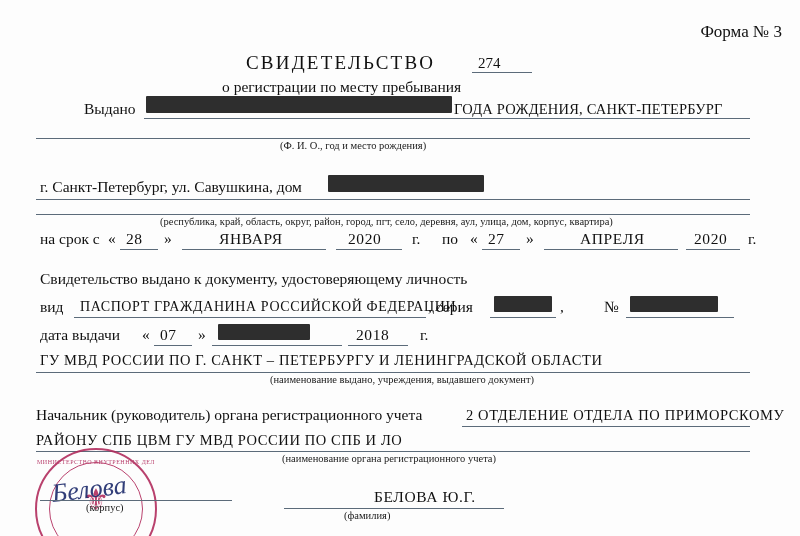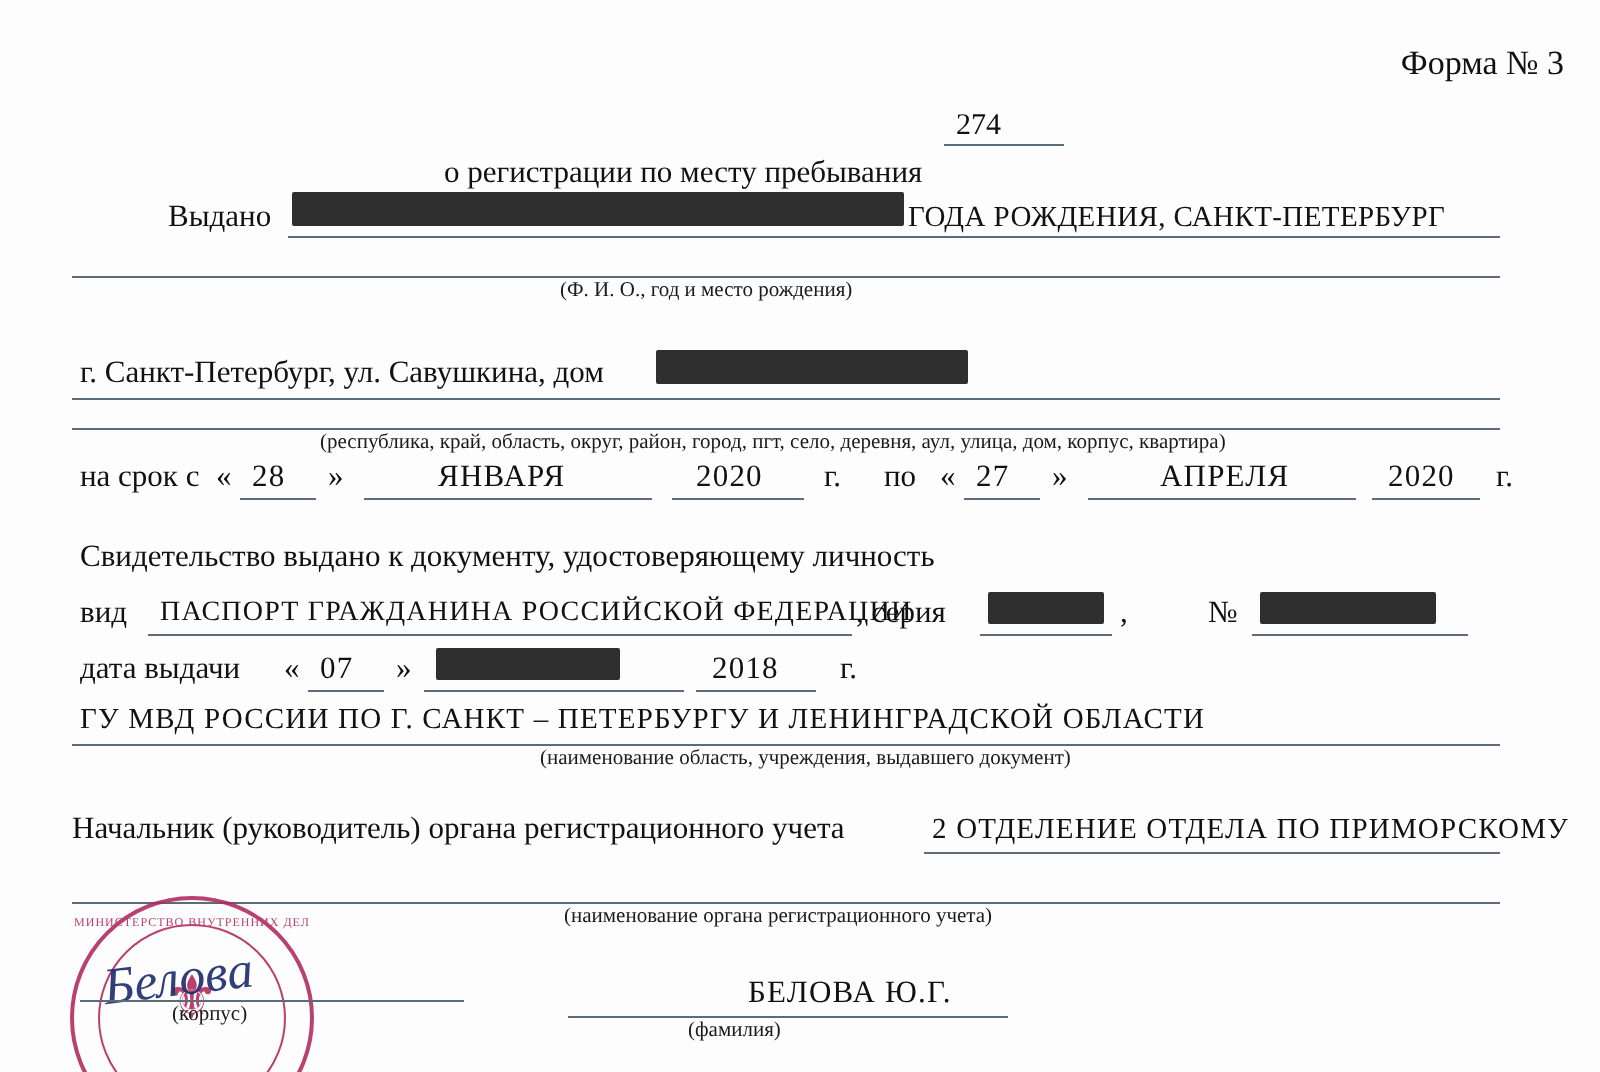--- a/index.html
+++ b/index.html
@@ -138,20 +138,21 @@
     opacity: .9;
   }
 </style>
 </head>
 <body>
 
 <div class="page">
 
   <div class="txt form-no">Форма № 3</div>
 
+  <div class="txt title-main">СВИДЕТЕЛЬСТВО</div>
   <div class="txt title-num">274</div>
   <div class="line" style="left:472px; top:72px; width:60px;"></div>
   <div class="txt title-sub">о регистрации по месту пребывания</div>
 
   <div class="txt label-vydano">Выдано</div>
   <div class="redact" style="left:146px; top:96px; width:306px; height:17px;"></div>
   <div class="txt after-redact">ГОДА РОЖДЕНИЯ, САНКТ-ПЕТЕРБУРГ</div>
   <div class="line" style="left:144px; top:118px; width:606px;"></div>
 
   <div class="line" style="left:36px; top:138px; width:714px;"></div>
@@ -205,25 +206,26 @@
   <div class="line" style="left:154px; top:345px; width:38px;"></div>
   <div class="txt body-line" style="left:198px; top:326px;">»</div>
   <div class="redact" style="left:218px; top:324px; width:92px; height:16px;"></div>
   <div class="line" style="left:212px; top:345px; width:130px;"></div>
   <div class="txt body-line mono-ish" style="left:356px; top:326px;">2018</div>
   <div class="line" style="left:348px; top:345px; width:60px;"></div>
   <div class="txt body-line" style="left:420px; top:326px;">г.</div>
 
   <div class="txt body-line mono-ish" style="left:40px; top:352px; font-size:14.5px;">ГУ  МВД  РОССИИ  ПО  Г. САНКТ – ПЕТЕРБУРГУ  И  ЛЕНИНГРАДСКОЙ ОБЛАСТИ</div>
   <div class="line" style="left:36px; top:372px; width:714px;"></div>
-  <div class="txt small-caption" style="left:270px; top:374px; width:250px;">(наименование область, учреждения, выдавшего документ)</div>
+  <div class="txt small-caption" style="left:270px; top:374px; width:250px;">(наименование выдано, учреждения, выдавшего документ)</div>
 
   <div class="txt body-line" style="left:36px; top:406px;">Начальник (руководитель) органа регистрационного учета</div>
   <div class="txt body-line mono-ish" style="left:466px; top:407px; font-size:14.5px;">2 ОТДЕЛЕНИЕ ОТДЕЛА  ПО ПРИМОРСКОМУ</div>
   <div class="line" style="left:462px; top:426px; width:288px;"></div>
+  <div class="txt body-line mono-ish" style="left:36px; top:432px; font-size:14.5px;">РАЙОНУ СПБ ЦВМ  ГУ  МВД  РОССИИ  ПО СПБ  И  ЛО</div>
   <div class="line" style="left:36px; top:451px; width:714px;"></div>
   <div class="txt small-caption" style="left:282px; top:453px; width:236px;">(наименование органа регистрационного учета)</div>
 
   <div class="stamp">
     <div class="stamp-inner"></div>
     <div class="stamp-text-top">МИНИСТЕРСТВО ВНУТРЕННИХ ДЕЛ</div>
     <div class="stamp-core">⚜</div>
 
   </div>
 

